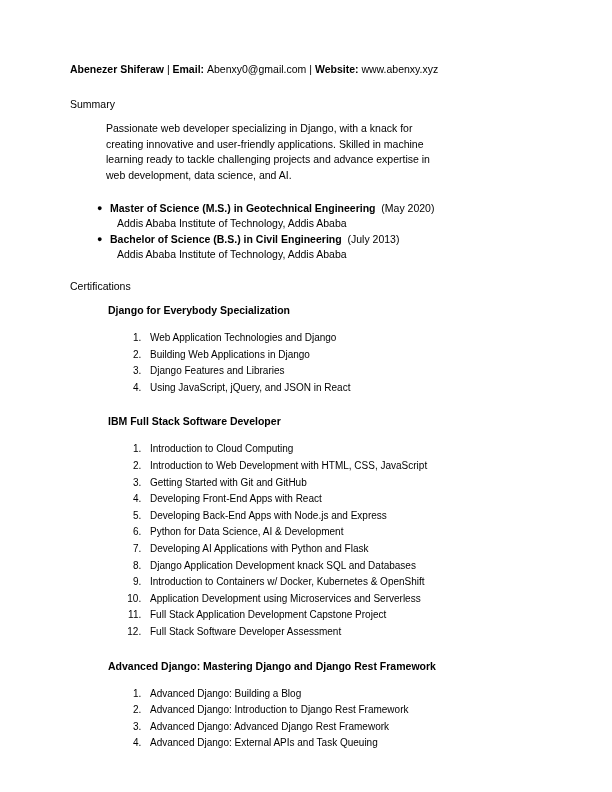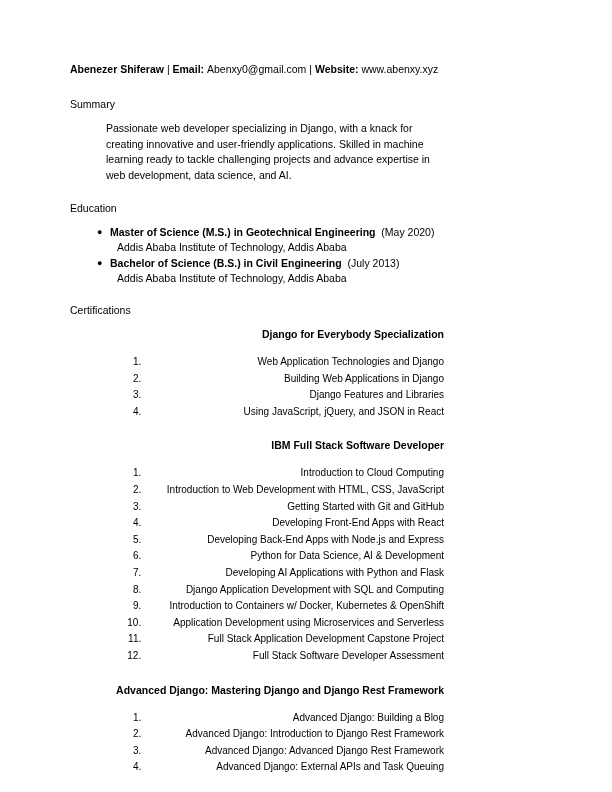--- a/index.html
+++ b/index.html
@@ -74,21 +74,21 @@
   .edu-degree { font-weight: bold; }
   .edu-date   { font-weight: normal; }
   .edu-school {
     display: block;
     font-weight: normal;
     padding-left: 7px;
     line-height: 15px;
   }
 
   
-  .cert-group { margin: 0 0 14px 0; text-align: right; }
+  .cert-group { margin: 0 0 14px 0; }
   .cert-title {
     font-size: 10.5px;
     font-weight: bold;
     line-height: 14px;
     padding-left: 38px;
     margin: 0 0 13px 0;
   }
   .cert-list {
     margin: 0;
     padding: 0 0 0 74px;
@@ -107,21 +107,20 @@
 
 <div class="page">
 
   <div class="header-line">
     <span class="lbl">Abenezer Shiferaw</span><span class="sep">&nbsp;</span><span class="sep">|</span><span class="sep">&nbsp;</span><span class="lbl">Email:</span><span class="sep">&nbsp;</span><span class="val">Abenxy0@gmail.com</span><span class="sep">&nbsp;</span><span class="sep">|</span><span class="sep">&nbsp;</span><span class="lbl">Website:</span><span class="sep">&nbsp;</span><span class="val">www.abenxy.xyz</span>
   </div>
 
   <h2 class="section-heading">Summary</h2>
   <p class="summary">Passionate web developer specializing in Django, with a knack for creating innovative and user-friendly applications. Skilled in machine learning ready to tackle challenging projects and advance expertise in web development, data science, and AI.</p>
 
-  <h2 class="section-heading">Education</h2>
   <ul class="edu-list">
     <li class="edu-item">
       <span class="bullet">●</span>
       <span class="edu-degree">Master of Science (M.S.) in Geotechnical Engineering</span>
       <span>&nbsp;</span><span class="edu-date">(May 2020)</span>
       <span class="edu-school">Addis Ababa Institute of Technology, Addis Ababa</span>
     </li>
     <li class="edu-item">
       <span class="bullet">●</span>
       <span class="edu-degree">Bachelor of Science (B.S.) in Civil Engineering</span>
@@ -145,21 +144,21 @@
   <div class="cert-group group-gap-top">
     <h3 class="cert-title">IBM Full Stack Software Developer</h3>
     <ol class="cert-list">
       <li>Introduction to Cloud Computing</li>
       <li>Introduction to Web Development with HTML, CSS, JavaScript</li>
       <li>Getting Started with Git and GitHub</li>
       <li>Developing Front-End Apps with React</li>
       <li>Developing Back-End Apps with Node.js and Express</li>
       <li>Python for Data Science, AI &amp; Development</li>
       <li>Developing AI Applications with Python and Flask</li>
-      <li>Django Application Development with SQL and Computing</li>
+      <li>Django Application Development knack SQL and Databases</li>
       <li>Introduction to Containers w/ Docker, Kubernetes &amp; OpenShift</li>
       <li>Application Development using Microservices and Serverless</li>
       <li>Full Stack Application Development Capstone Project</li>
       <li>Full Stack Software Developer Assessment</li>
     </ol>
   </div>
 
   <div class="cert-group last group-gap-top">
     <h3 class="cert-title">Advanced Django: Mastering Django and Django Rest Framework</h3>
     <ol class="cert-list">

